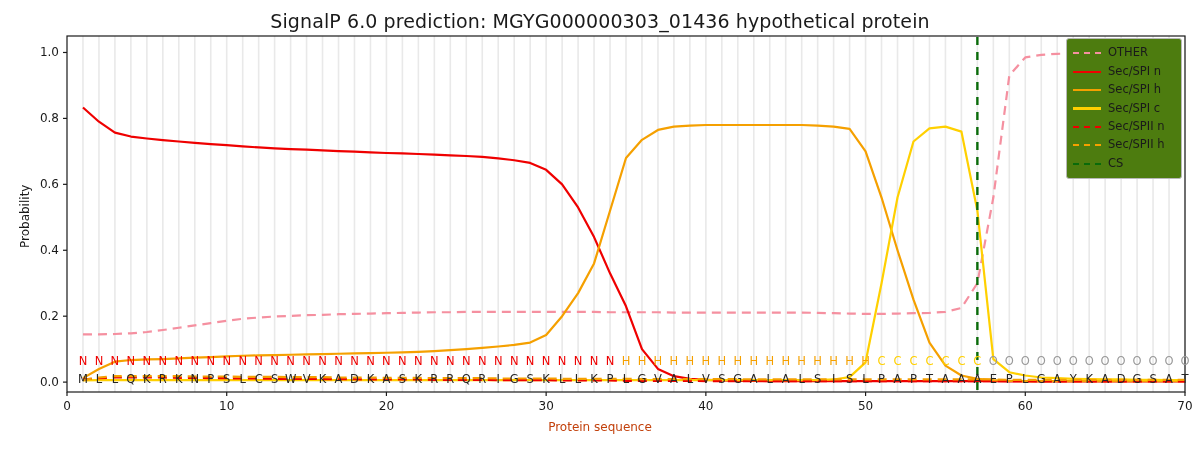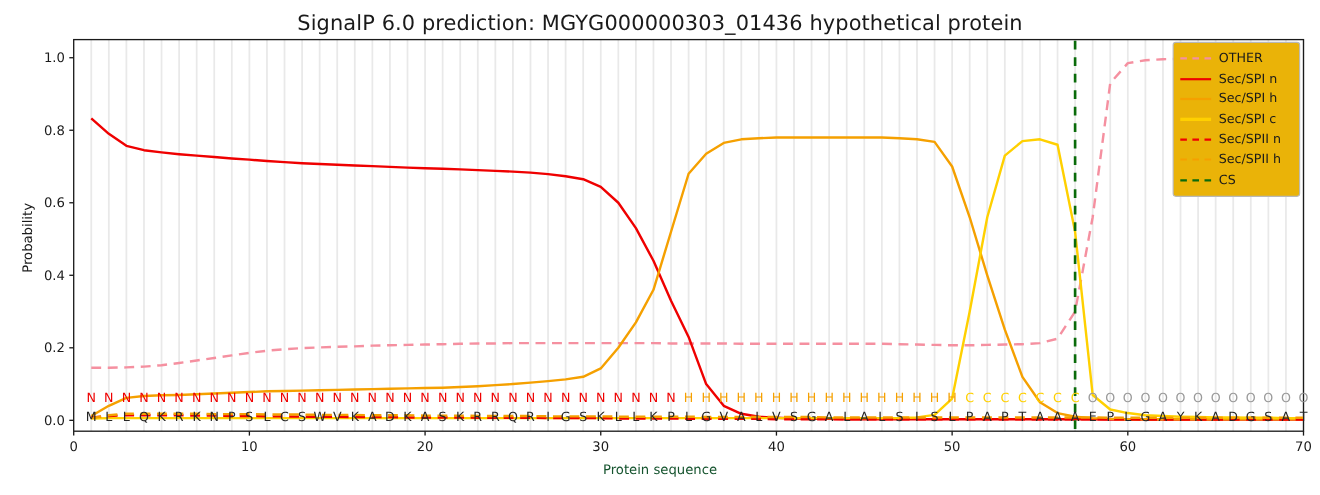--- a/index.html
+++ b/index.html
@@ -13,29 +13,29 @@
     position:absolute;left:0;top:10px;width:1200px;text-align:center;
     font-size:19px;color:#1a1a1a;letter-spacing:.1px;
   }
   .ylabel{
     position:absolute;font-size:12px;color:#1a1a1a;
     transform:rotate(-90deg);transform-origin:left top;
     left:18px;top:248px;white-space:nowrap;
   }
   .xlabel{
     position:absolute;left:0;top:420px;width:1200px;text-align:center;
-    font-size:12px;color:#14532d;
+    font-size:12px;color:#c2410c;
   }
   svg{position:absolute;left:0;top:0;}
   .tk{font-size:12px;fill:#1a1a1a;font-family:"DejaVu Sans","Liberation Sans",sans-serif;}
   .seqchar{font-size:11.5px;fill:#262626;font-family:"DejaVu Sans","Liberation Sans",sans-serif;text-anchor:middle;}
   .regchar{font-size:11.5px;font-family:"DejaVu Sans","Liberation Sans",sans-serif;text-anchor:middle;}
   .legendbox{
     position:absolute;left:1066px;top:38px;width:116px;
-    background:#eab308;border:1px solid #b8b8b8;border-radius:3px;
+    background:#4d7c0f;border:1px solid #b8b8b8;border-radius:3px;
     padding:5px 6px 5px 6px;box-sizing:border-box;
   }
   .lrow{display:flex;align-items:center;height:18.4px;}
   .lswatch{width:28px;height:10px;position:relative;flex:0 0 28px;margin-right:7px;}
   .lswatch i{position:absolute;left:0;top:4px;height:2.2px;width:28px;display:block;}
   .lswatch.dash i{background:none;border-top:2.4px dashed currentColor;height:0;top:4px;}
   .lswatch.solid i{background:currentColor;}
   .ltext{font-size:11.5px;color:#1a1a1a;white-space:nowrap;line-height:1;}
 </style>
 </head>

